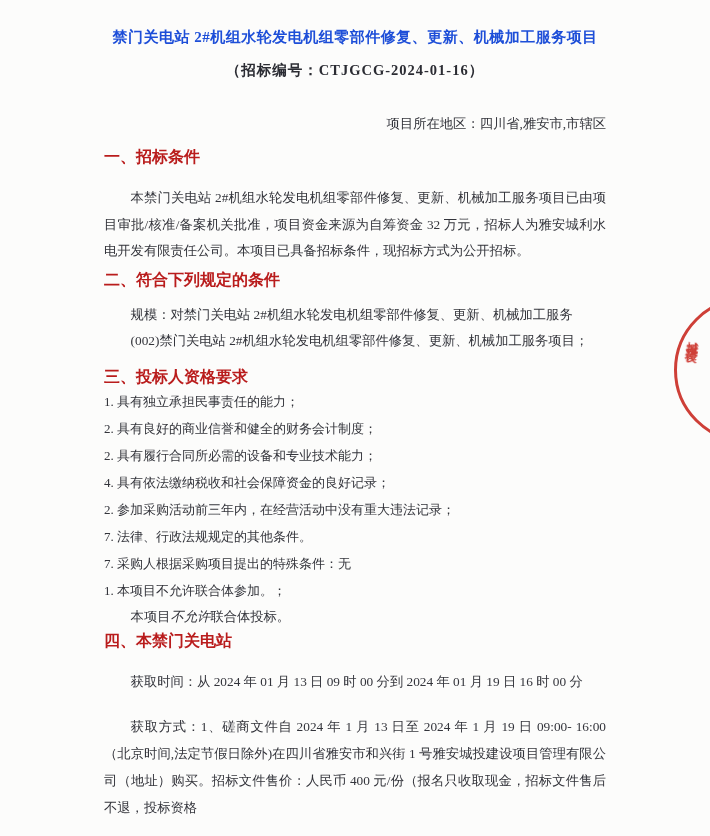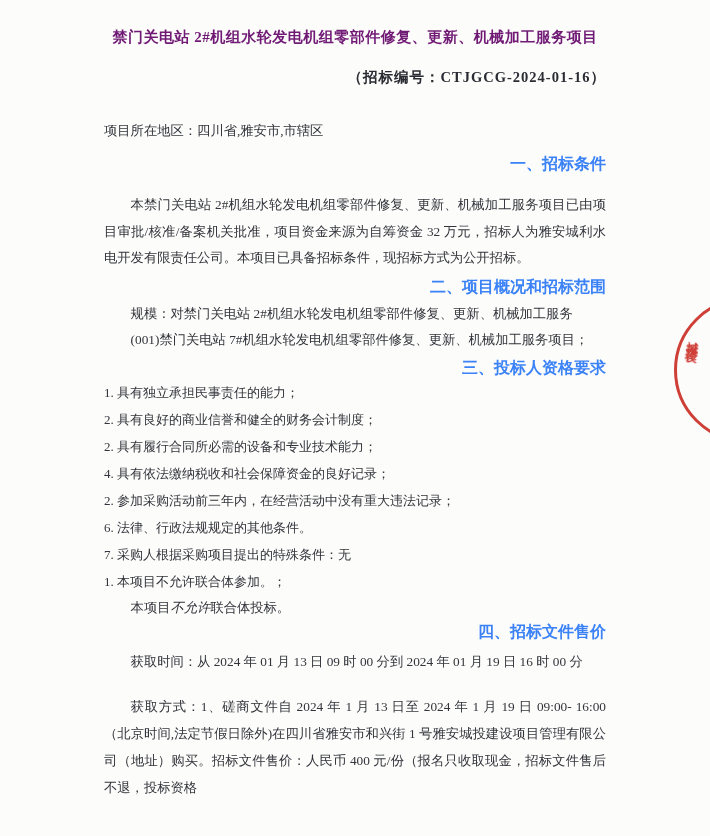--- a/index.html
+++ b/index.html
@@ -13,48 +13,48 @@
     font-family: "Liberation Serif", "DejaVu Serif", serif;
     color: #33343b;
   }
   .content { padding: 26px 104px 0 104px; }
 
   .doc-title {
     text-align: center;
     font-weight: bold;
     font-size: 15px;
     line-height: 22px;
-    color: #701a75;
+    color: #1d4ed8;
     letter-spacing: 0.5px;
   }
   .doc-subtitle {
-    text-align: right;
+    text-align: center;
     font-weight: bold;
     font-size: 14.5px;
     line-height: 22px;
-    margin-top: 18px;
+    margin-top: 11px;
     letter-spacing: 1px;
     color: #2b2c33;
   }
   .location {
     margin-top: 33px;
     font-size: 13.3px;
     line-height: 20px;
+    text-align: right;
   }
   .sec-heading {
     font-size: 16px;
     font-weight: bold;
     line-height: 22px;
-    color: #3b82f6;
-    text-align: right;
+    color: #b91c1c;
   }
   .mt-12 { margin-top: 12px; }
   .mt-4  { margin-top: 4px; }
-  .mt-3  { margin-top: 3px; }
-  .mt-2  { margin-top: 6px; }
+  .mt-3  { margin-top: 11px; }
+  .mt-2  { margin-top: 17px; }
   .mt-0  { margin-top: 0; }
 
   .para {
     font-size: 13.3px;
     line-height: 26.5px;
     text-align: justify;
     text-indent: 2em;
     margin-top: 17px;
   }
   .line-indent {
@@ -107,38 +107,38 @@
   <div class="content">
 
     <div class="doc-title">禁门关电站 2#机组水轮发电机组零部件修复、更新、机械加工服务项目</div>
     <div class="doc-subtitle">（招标编号：CTJGCG-2024-01-16）</div>
 
     <div class="location">项目所在地区：四川省,雅安市,市辖区</div>
 
     <div class="sec-heading mt-12">一、招标条件</div>
     <div class="para">本禁门关电站 2#机组水轮发电机组零部件修复、更新、机械加工服务项目已由项目审批/核准/备案机关批准，项目资金来源为自筹资金 32 万元，招标人为雅安城利水电开发有限责任公司。本项目已具备招标条件，现招标方式为公开招标。</div>
 
-    <div class="sec-heading mt-4">二、项目概况和招标范围</div>
+    <div class="sec-heading mt-4">二、符合下列规定的条件</div>
     <div class="line-indent mt-3">规模：对禁门关电站 2#机组水轮发电机组零部件修复、更新、机械加工服务</div>
-    <div class="line-indent">(001)禁门关电站 7#机组水轮发电机组零部件修复、更新、机械加工服务项目；</div>
+    <div class="line-indent">(002)禁门关电站 2#机组水轮发电机组零部件修复、更新、机械加工服务项目；</div>
 
     <div class="sec-heading mt-3">三、投标人资格要求</div>
 
     <div class="item">1. 具有独立承担民事责任的能力；</div>
     <div class="item">2. 具有良好的商业信誉和健全的财务会计制度；</div>
     <div class="item">2. 具有履行合同所必需的设备和专业技术能力；</div>
     <div class="item">4. 具有依法缴纳税收和社会保障资金的良好记录；</div>
     <div class="item">2. 参加采购活动前三年内，在经营活动中没有重大违法记录；</div>
-    <div class="item">6. 法律、行政法规规定的其他条件。</div>
+    <div class="item">7. 法律、行政法规规定的其他条件。</div>
     <div class="item">7. 采购人根据采购项目提出的特殊条件：无</div>
     <div class="item">1. 本项目不允许联合体参加。；</div>
 
     <div class="jv-line"><span>本项目</span><span class="em">不允许</span><span>联合体投标。</span></div>
 
-    <div class="sec-heading mt-0">四、招标文件售价</div>
+    <div class="sec-heading mt-0">四、本禁门关电站</div>
     <div class="line-indent mt-2">获取时间：从 2024 年 01 月 13 日 09 时 00 分到 2024 年 01 月 19 日 16 时 00 分</div>
     <div class="para mt-0" style="line-height:27px;">获取方式：1、磋商文件自 2024 年 1 月 13 日至 2024 年 1 月 19 日 09:00- 16:00（北京时间,法定节假日除外)在四川省雅安市和兴街 1 号雅安城投建设项目管理有限公司（地址）购买。招标文件售价：人民币 400 元/份（报名只收取现金，招标文件售后不退，投标资格</div>
 
   </div>
 
   <div class="stamp"></div>
   <div class="stamp-text">城投建设</div>
 </div>
 
 </body></html>

